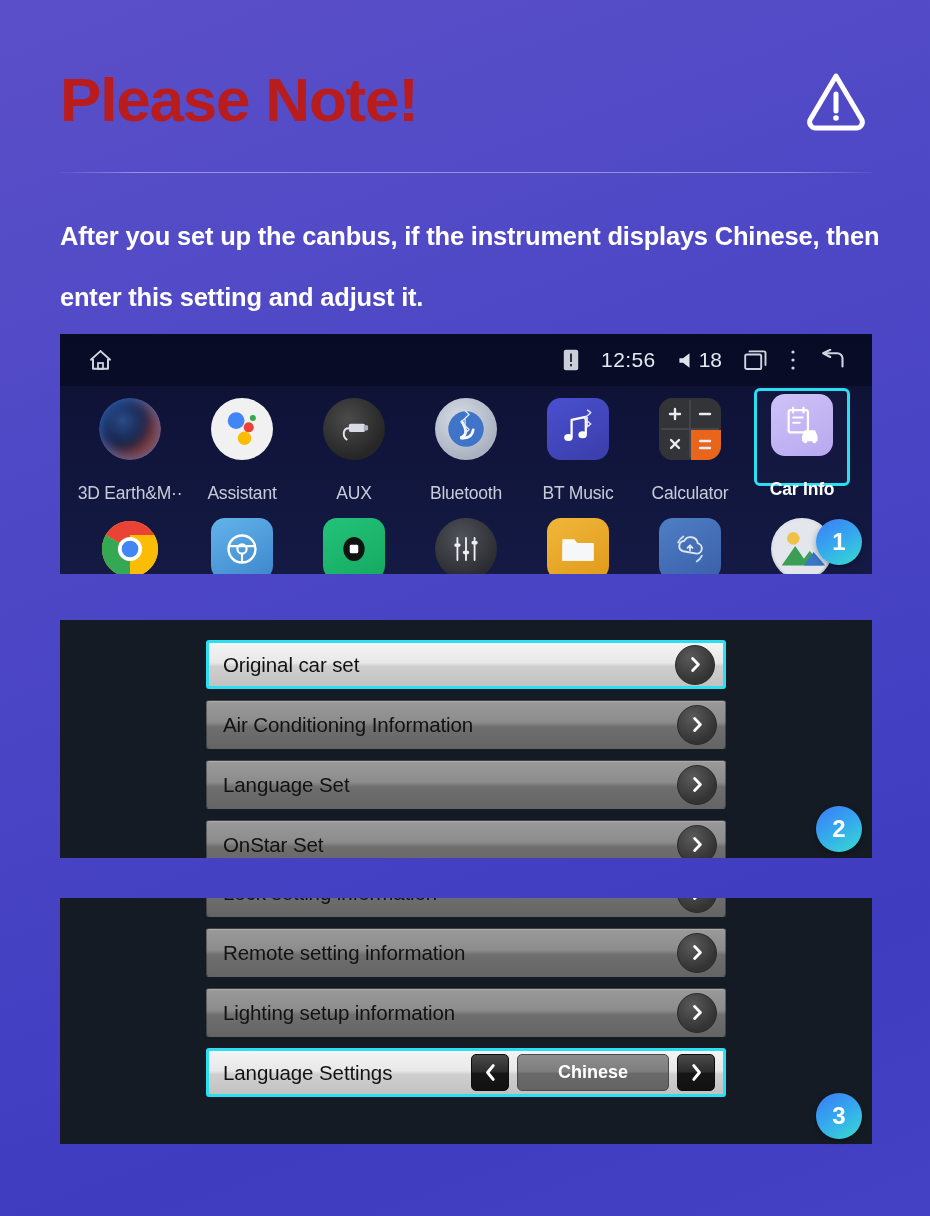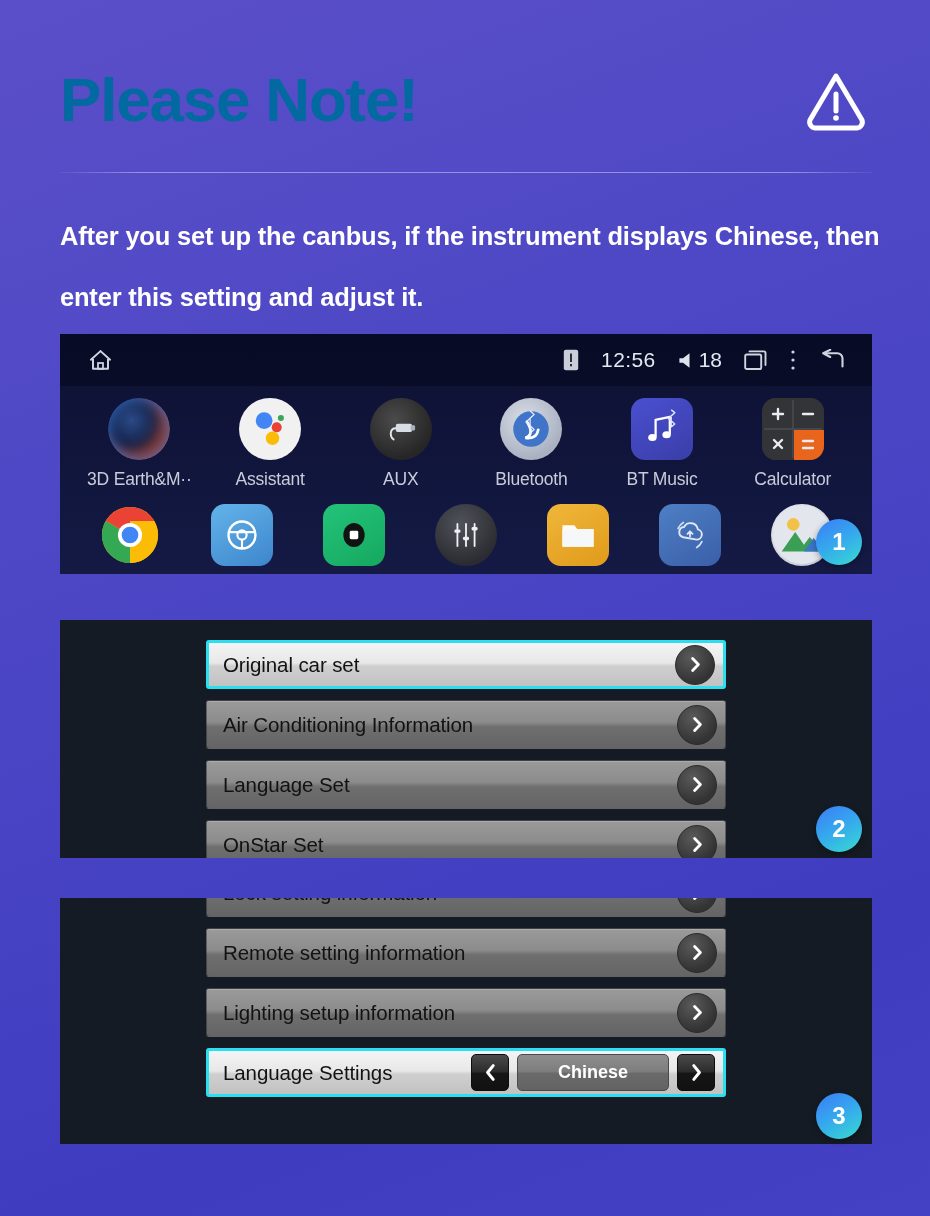--- a/index.html
+++ b/index.html
@@ -28,21 +28,21 @@
     top: 52px;
     width: 812px;
     height: 96px;
     display: flex;
     align-items: center;
     justify-content: space-between;
   }
   .page-title {
     font-size: 62px;
     font-weight: bold;
-    color: #0369a1;
+    color: #b91c1c;
     letter-spacing: -1.2px;
     line-height: 1;
     white-space: nowrap;
   }
   .warn-icon {
     width: 64px;
     height: 64px;
     flex: 0 0 auto;
     margin-right: 4px;
   }
@@ -135,21 +135,21 @@
     height: 62px;
     border-radius: 14px;
     display: flex;
     align-items: center;
     justify-content: center;
     position: relative;
     overflow: hidden;
   }
   .app-tile.circ { border-radius: 50%; }
   .app-label {
-    margin-top: 9px;
+    margin-top: 23px;
     font-size: 17.5px;
     color: #c8ccd8;
     white-space: nowrap;
     letter-spacing: -0.2px;
   }
   .app.selected {
     padding-top: 8px;
   }
   .app.selected .sel-box {
     position: absolute;
@@ -439,20 +439,36 @@
               <line x1="12" y1="42" x2="20" y2="50"></line>
                 <line x1="20" y1="42" x2="12" y2="50"></line>
               <line x1="41" y1="43" x2="51" y2="43"></line>
                 <line x1="41" y1="50" x2="51" y2="50"></line>
             </g>
           </svg>
         </div>
         <div class="app-label">Calculator</div>
       </div>
 
+      <div class="app selected">
+        <div class="sel-box"></div>
+        <div class="app-tile ic-carinfo">
+          <svg viewBox="0 0 62 62" width="46" height="46" aria-hidden="true">
+            <rect x="13" y="11" width="26" height="30" rx="3" fill="none" stroke="#ffffff" stroke-width="3"></rect>
+            <line x1="19" y1="8" x2="19" y2="14" stroke="#ffffff" stroke-width="3" stroke-linecap="round"></line>
+            <line x1="33" y1="8" x2="33" y2="14" stroke="#ffffff" stroke-width="3" stroke-linecap="round"></line>
+            <line x1="19" y1="21" x2="32" y2="21" stroke="#ffffff" stroke-width="2.6" stroke-linecap="round"></line>
+            <line x1="19" y1="28" x2="28" y2="28" stroke="#ffffff" stroke-width="2.6" stroke-linecap="round"></line>
+            <path d="M31 46 l3.5 -8 h14 l3.5 8 v7 h-21 z" fill="#ffffff"></path>
+            <circle cx="35.5" cy="53" r="2.6" fill="#ffffff"></circle>
+            <circle cx="47.5" cy="53" r="2.6" fill="#ffffff"></circle>
+          </svg>
+        </div>
+        <div class="app-label">Car Info</div>
+      </div>
     </div>
 
     <div class="apps-row-2">
 
       <div class="app">
         <div class="app-tile ic-chrome">
           <svg viewBox="0 0 62 62" width="60" height="60" aria-hidden="true">
             <circle cx="31" cy="31" r="29" fill="#fbbc05"></circle>
             <path d="M31 2 a29 29 0 0 1 25.1 14.5 L31 31 Z" fill="#ea4335"></path>
             <path d="M31 2 a29 29 0 0 0 -25.1 14.5 L31 31 Z" fill="#ea4335"></path>

